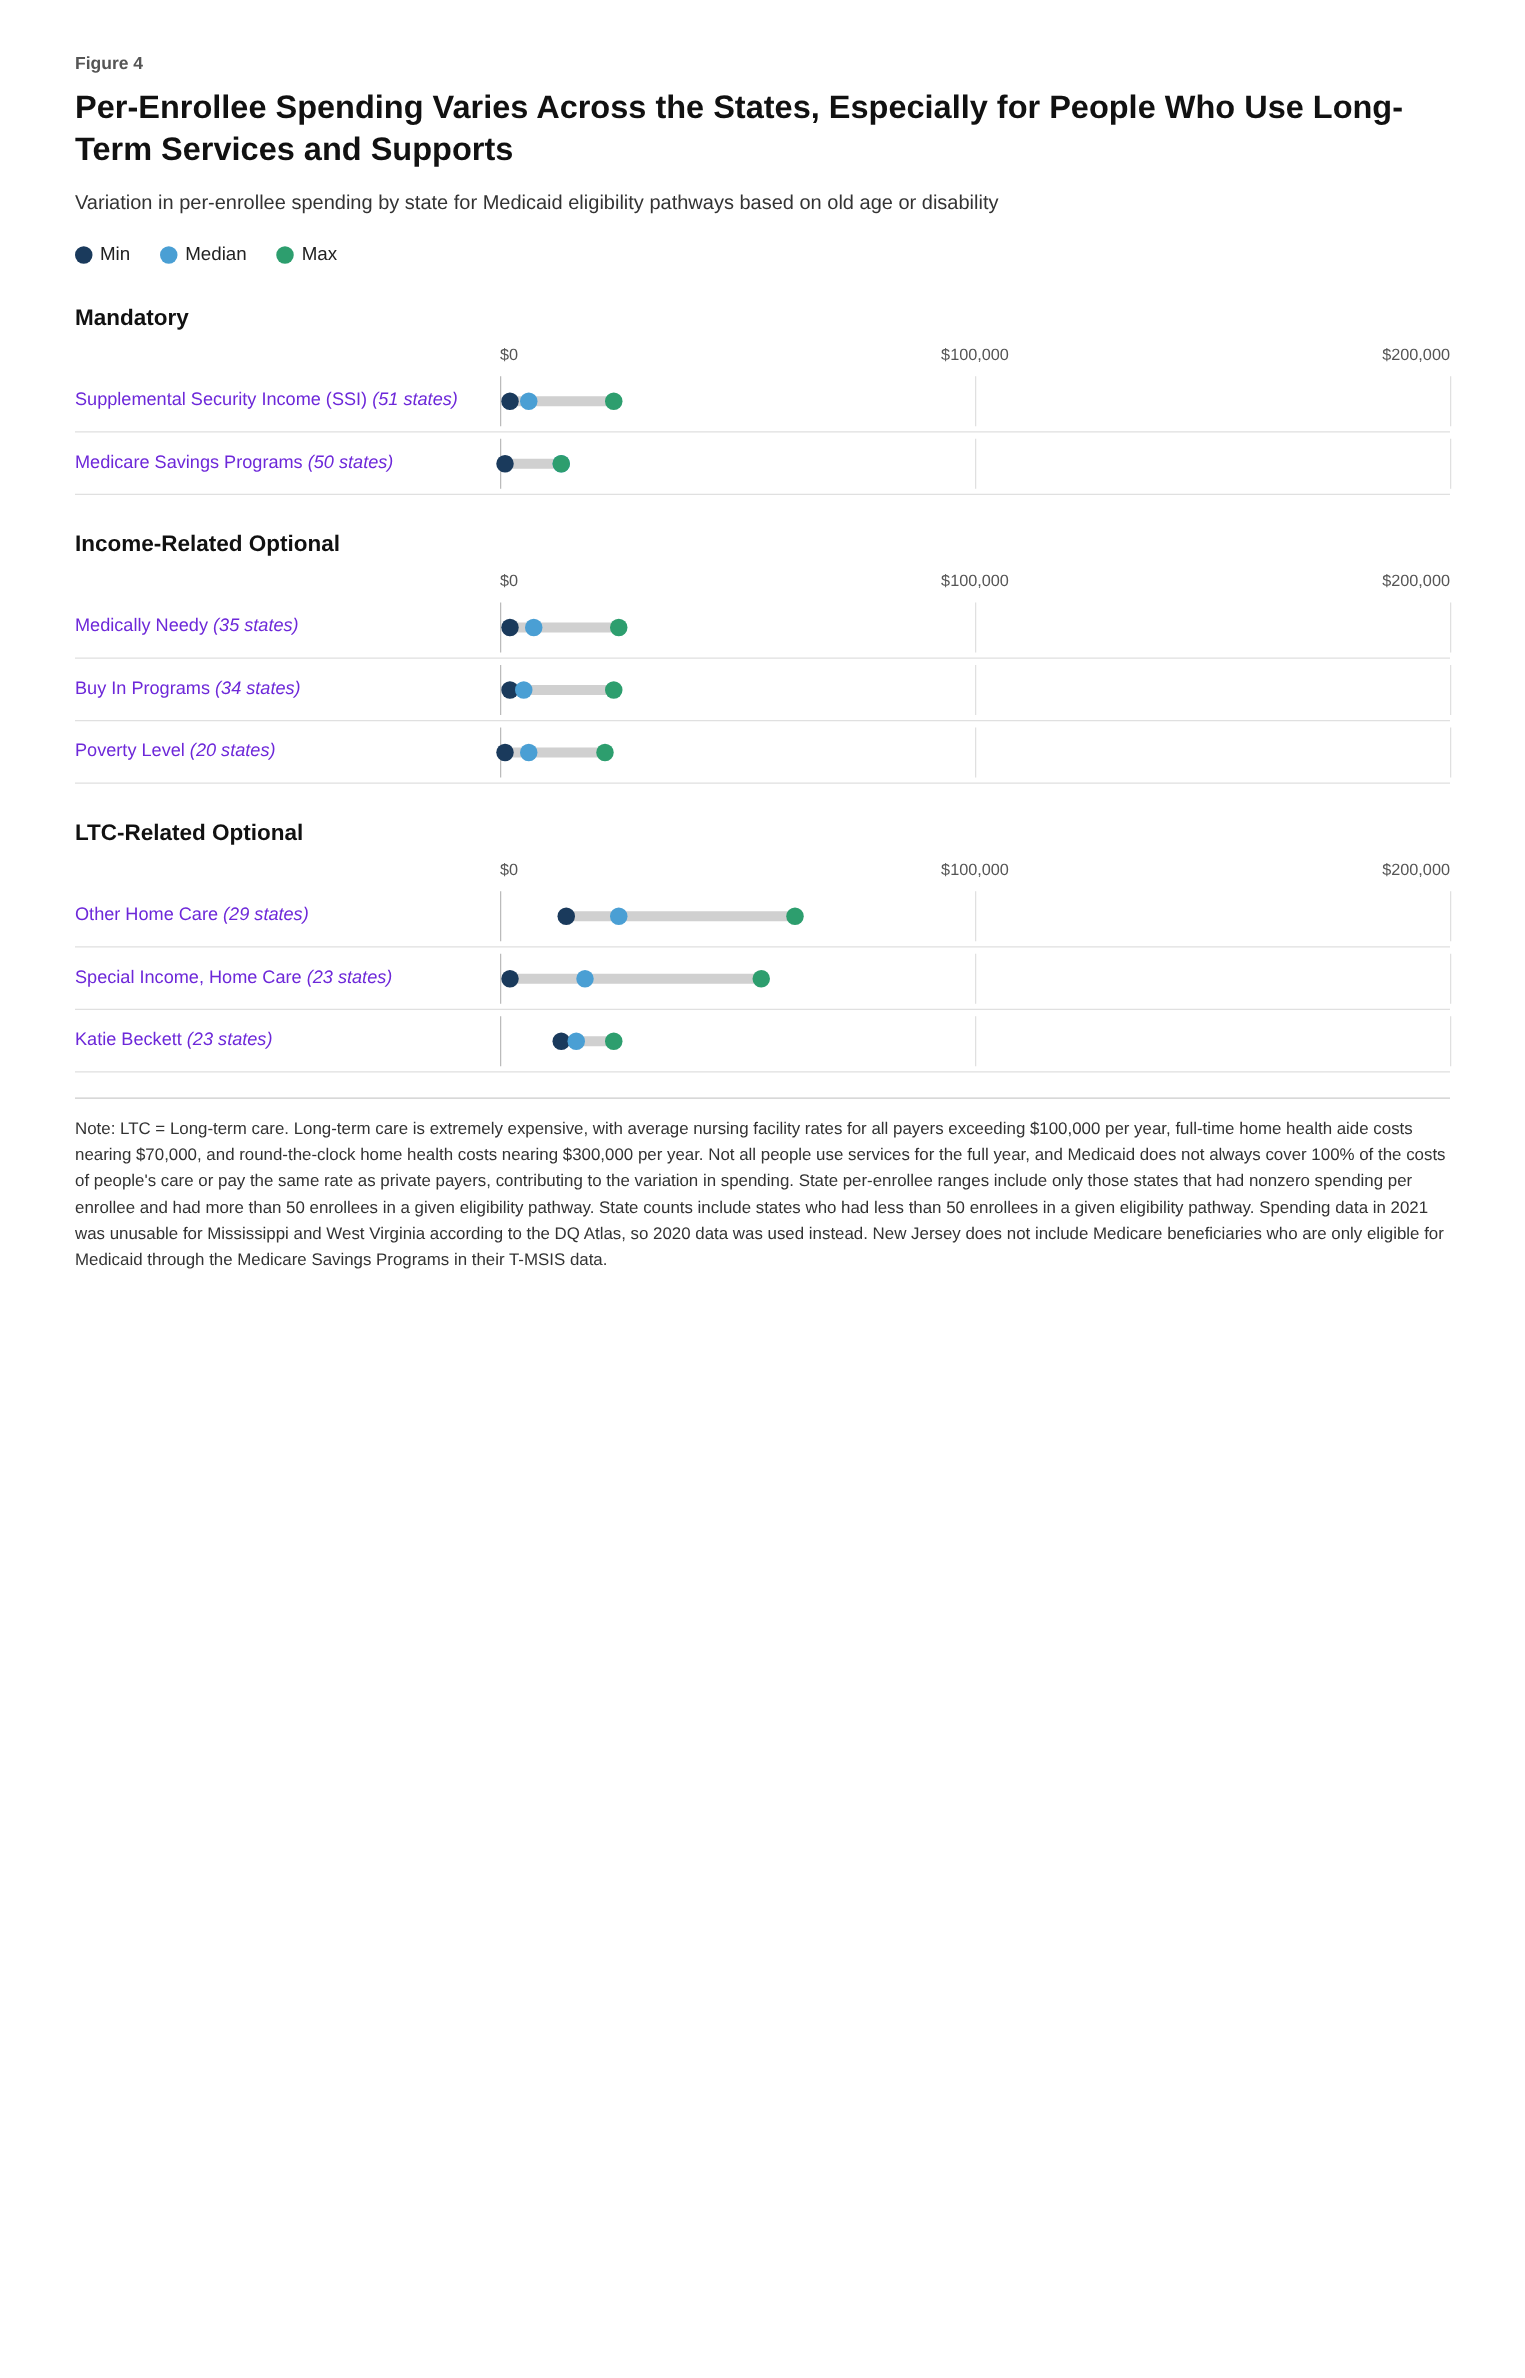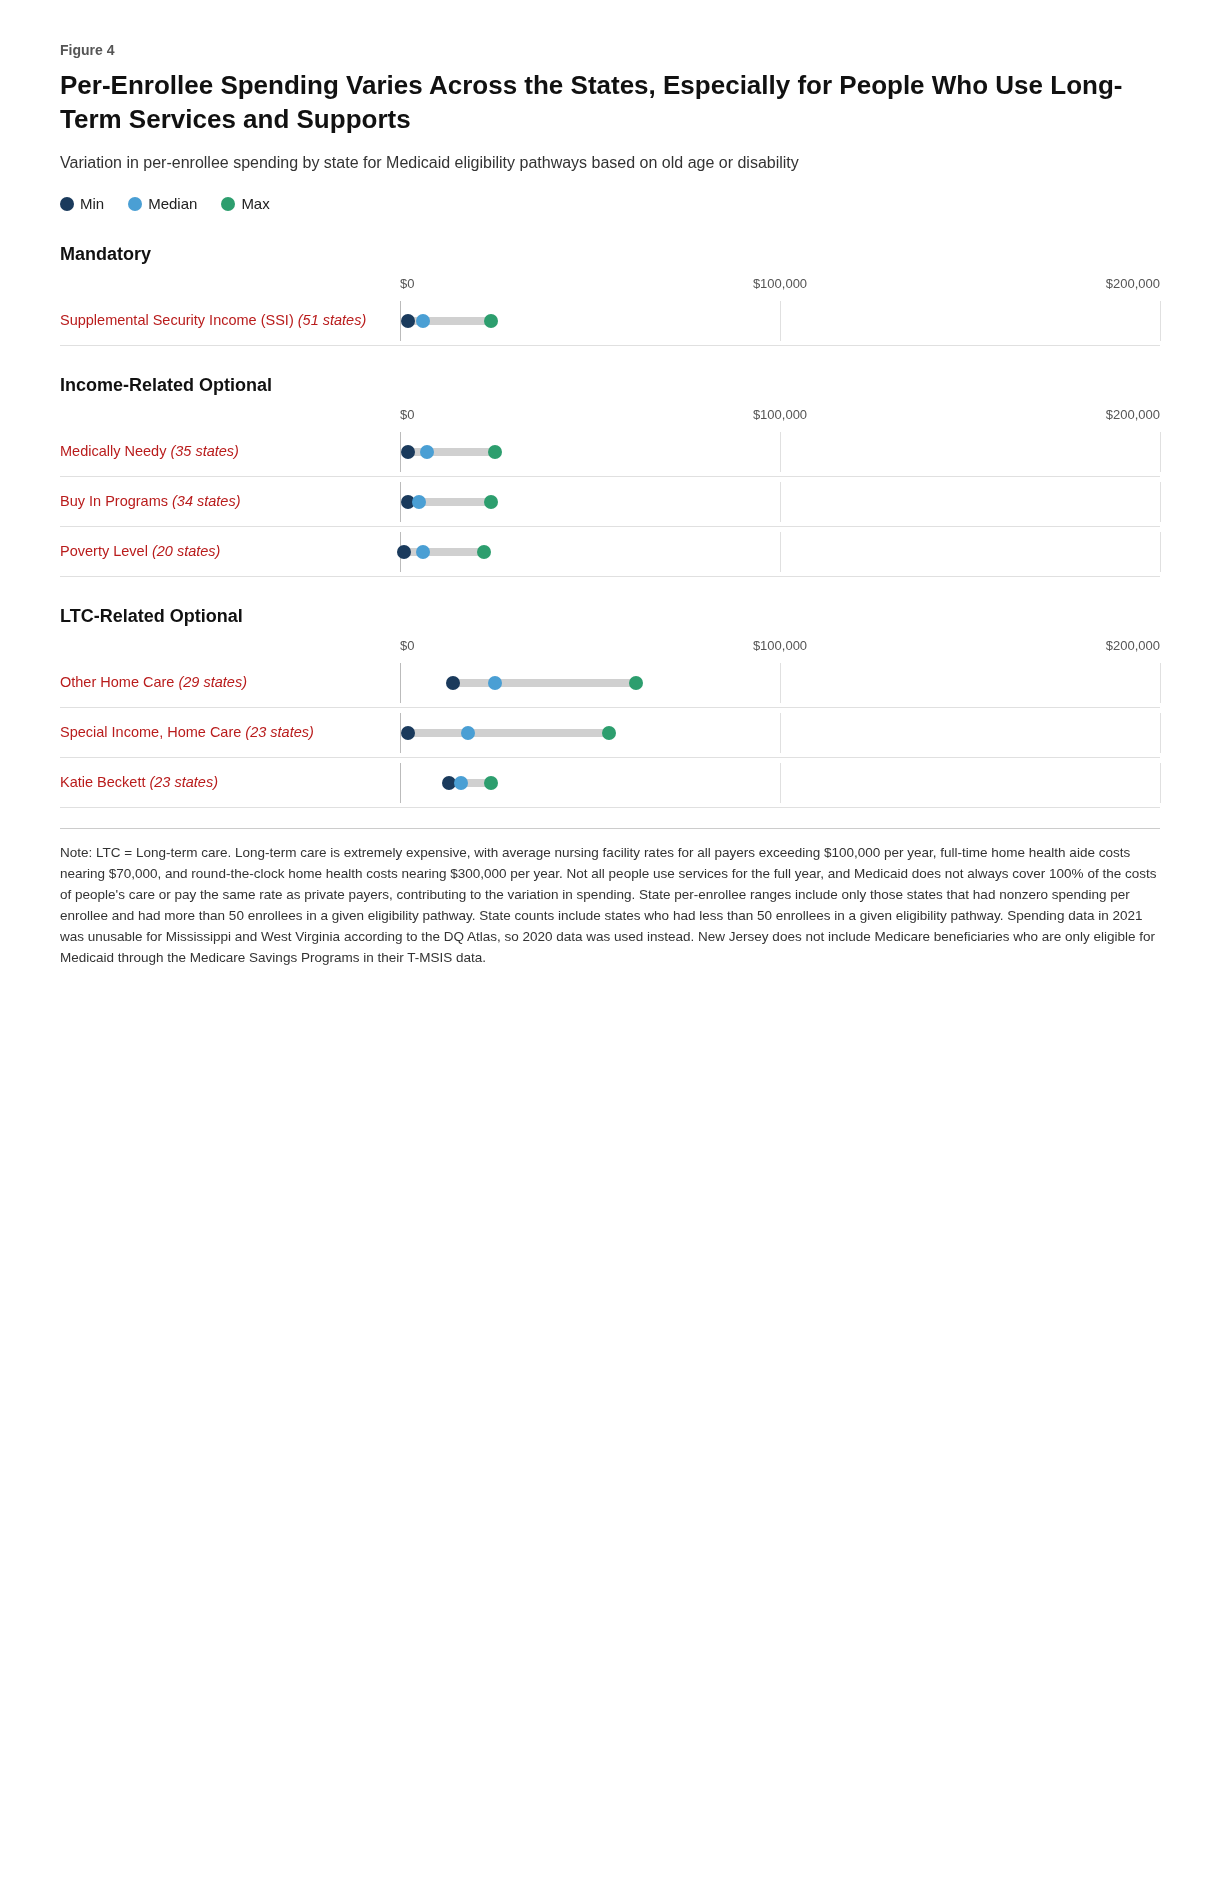--- a/index.html
+++ b/index.html
@@ -68,21 +68,21 @@
       align-items: center;
       border-bottom: 1px solid #e0e0e0;
       min-height: 50px;
       padding: 4px 0;
     }
     .row-label {
       width: 340px;
       min-width: 340px;
       font-size: 14.5px;
       font-family: Arial, sans-serif;
-      color: #b91c1c;
+      color: #6d28d9;
       padding-right: 12px;
       line-height: 1.35;
       flex-shrink: 0;
     }
     .row-label em {
       font-style: italic;
     }
     .chart-plot {
       flex: 1;
       position: relative;
@@ -198,20 +198,32 @@
         <div class="chart-plot">
           <div class="axis-line"></div>
           <div class="grid-line" style="left: 50%;"></div>
           <div class="grid-line" style="left: 100%;"></div>
           <div class="track" style="left: 1%; width: 11%;"></div>
           <div class="dot dot-min" style="left: 1%;"></div>
           <div class="dot dot-median" style="left: 3%;"></div>
           <div class="dot dot-max" style="left: 12%;"></div>
         </div>
       </div>
+      <div class="chart-row">
+        <div class="row-label">Medicare Savings Programs <em>(50 states)</em></div>
+        <div class="chart-plot">
+          <div class="axis-line"></div>
+          <div class="grid-line" style="left: 50%;"></div>
+          <div class="grid-line" style="left: 100%;"></div>
+          <div class="track" style="left: 0.5%; width: 6%;"></div>
+          <div class="dot dot-min" style="left: 0.5%;"></div>
+          <div class="dot dot-median" style="left: 6.5%;"></div>
+          <div class="dot dot-max" style="left: 6.5%;"></div>
+        </div>
+      </div>
     </div>
     <div class="section-title">Income-Related Optional</div>
     <div class="axis-container" style="margin-bottom: 2px;">
       <div style="flex: 1 1 0%; position: relative; height: 20px;">
         <span style="position: absolute; font-size: 13px; font-family: Arial, sans-serif; color: rgb(85, 85, 85); left: 0px; transform: translateX(0px);">$0</span>
         <span style="position: absolute; font-size: 13px; font-family: Arial, sans-serif; color: rgb(85, 85, 85); left: 50%; transform: translateX(-50%);">$100,000</span>
         <span style="position: absolute; font-size: 13px; font-family: Arial, sans-serif; color: rgb(85, 85, 85); right: 0px; transform: translateX(0px);">$200,000</span>
       </div>
     </div>
     <div class="chart-area">

